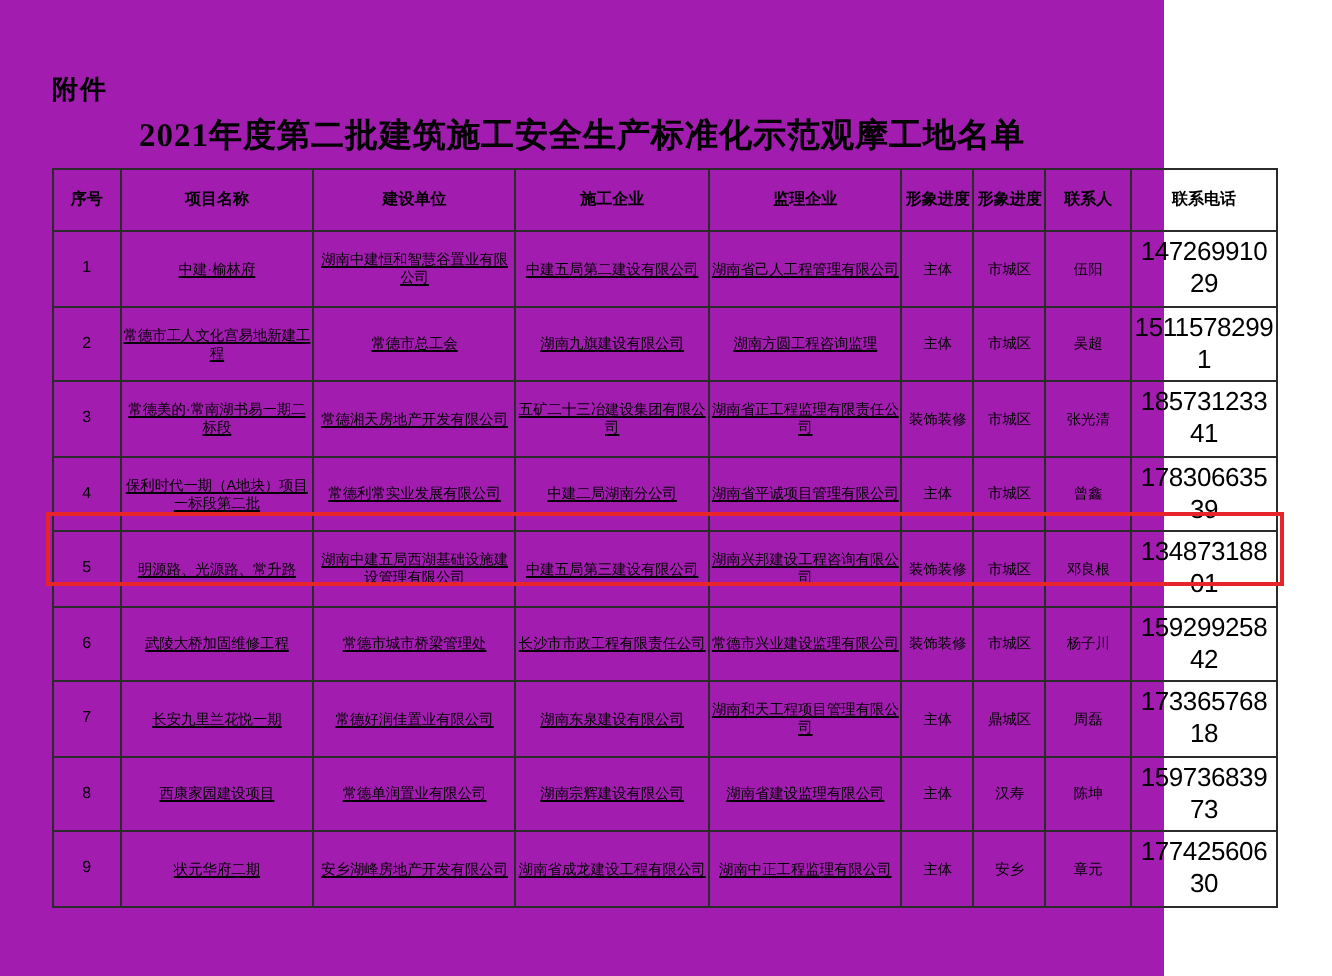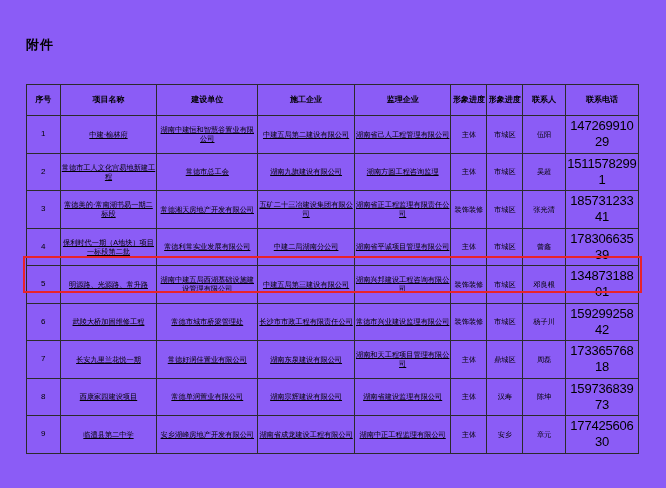--- a/index.html
+++ b/index.html
@@ -9,23 +9,23 @@
   }
   body {
     width: 666px;
     height: 488px;
     overflow: hidden;
     font-family: "Liberation Serif", serif;
     color: #000;
   }
   .page {
     position: relative;
-    width: 666px;
+    width: 582px;
     height: 488px;
-    background: #8b5cf6;
+    background: #a21caf;
     box-sizing: border-box;
     padding: 0;
   }
   .attach-label {
     position: absolute;
     left: 26px;
     top: 36px;
     font-size: 13px;
     font-weight: bold;
     letter-spacing: 1px;
@@ -86,20 +86,21 @@
     pointer-events: none;
   }
 </style>
 </head>
 <body>
 
 <div class="page">
 
   <div class="attach-label">附件</div>
 
+  <div class="doc-title">2021年度第二批建筑施工安全生产标准化示范观摩工地名单</div>
 
   <table class="main">
     <colgroup>
       <col style="width:30px">
       <col style="width:86px">
       <col style="width:90px">
       <col style="width:86px">
       <col style="width:86px">
       <col style="width:32px">
       <col style="width:32px">
@@ -203,21 +204,21 @@
         <td class="unit">常德单润置业有限公司</td>
         <td class="constructor">湖南宗辉建设有限公司</td>
         <td class="supervisor">湖南省建设监理有限公司</td>
         <td>主体</td>
         <td>汉寿</td>
         <td>陈坤</td>
         <td class="phone">15973683973</td>
       </tr>
       <tr class="row">
         <td class="idx">9</td>
-        <td class="name">临澧县第二中学</td>
+        <td class="name">状元华府二期</td>
         <td class="unit">安乡湖峰房地产开发有限公司</td>
         <td class="constructor">湖南省成龙建设工程有限公司</td>
         <td class="supervisor">湖南中正工程监理有限公司</td>
         <td>主体</td>
         <td>安乡</td>
         <td>章元</td>
         <td class="phone">17742560630</td>
       </tr>
     </tbody>
   </table>

